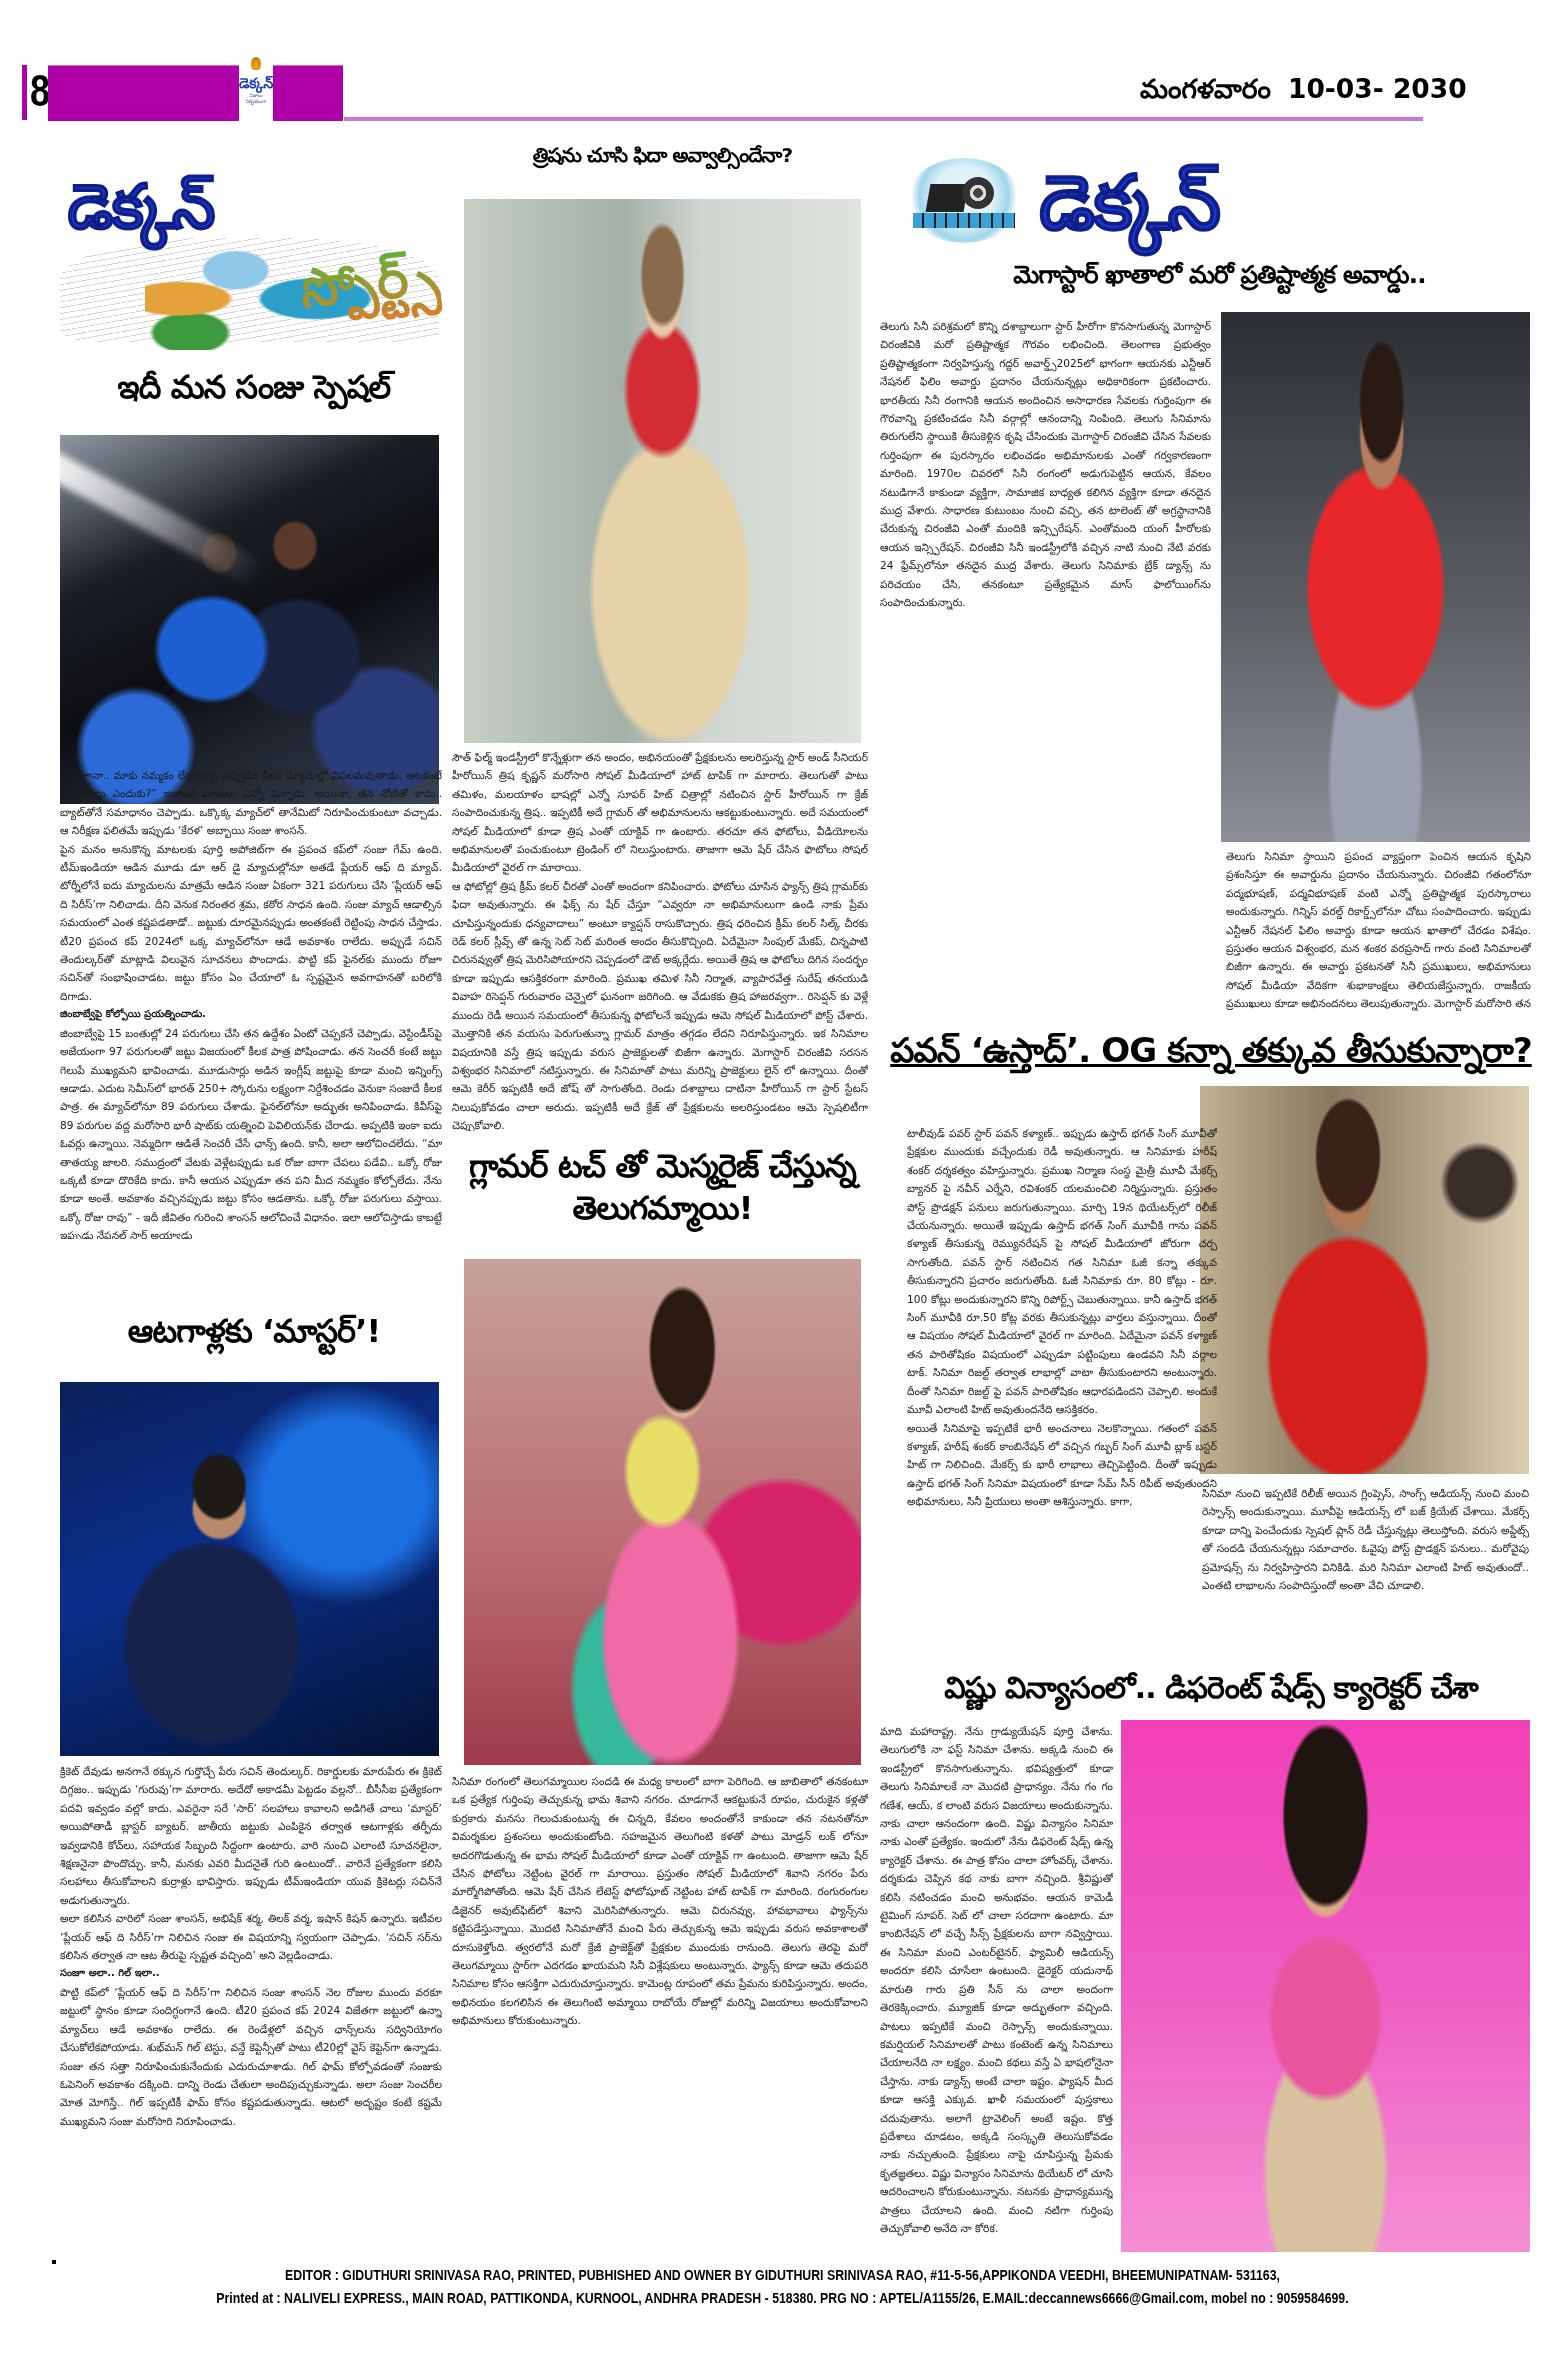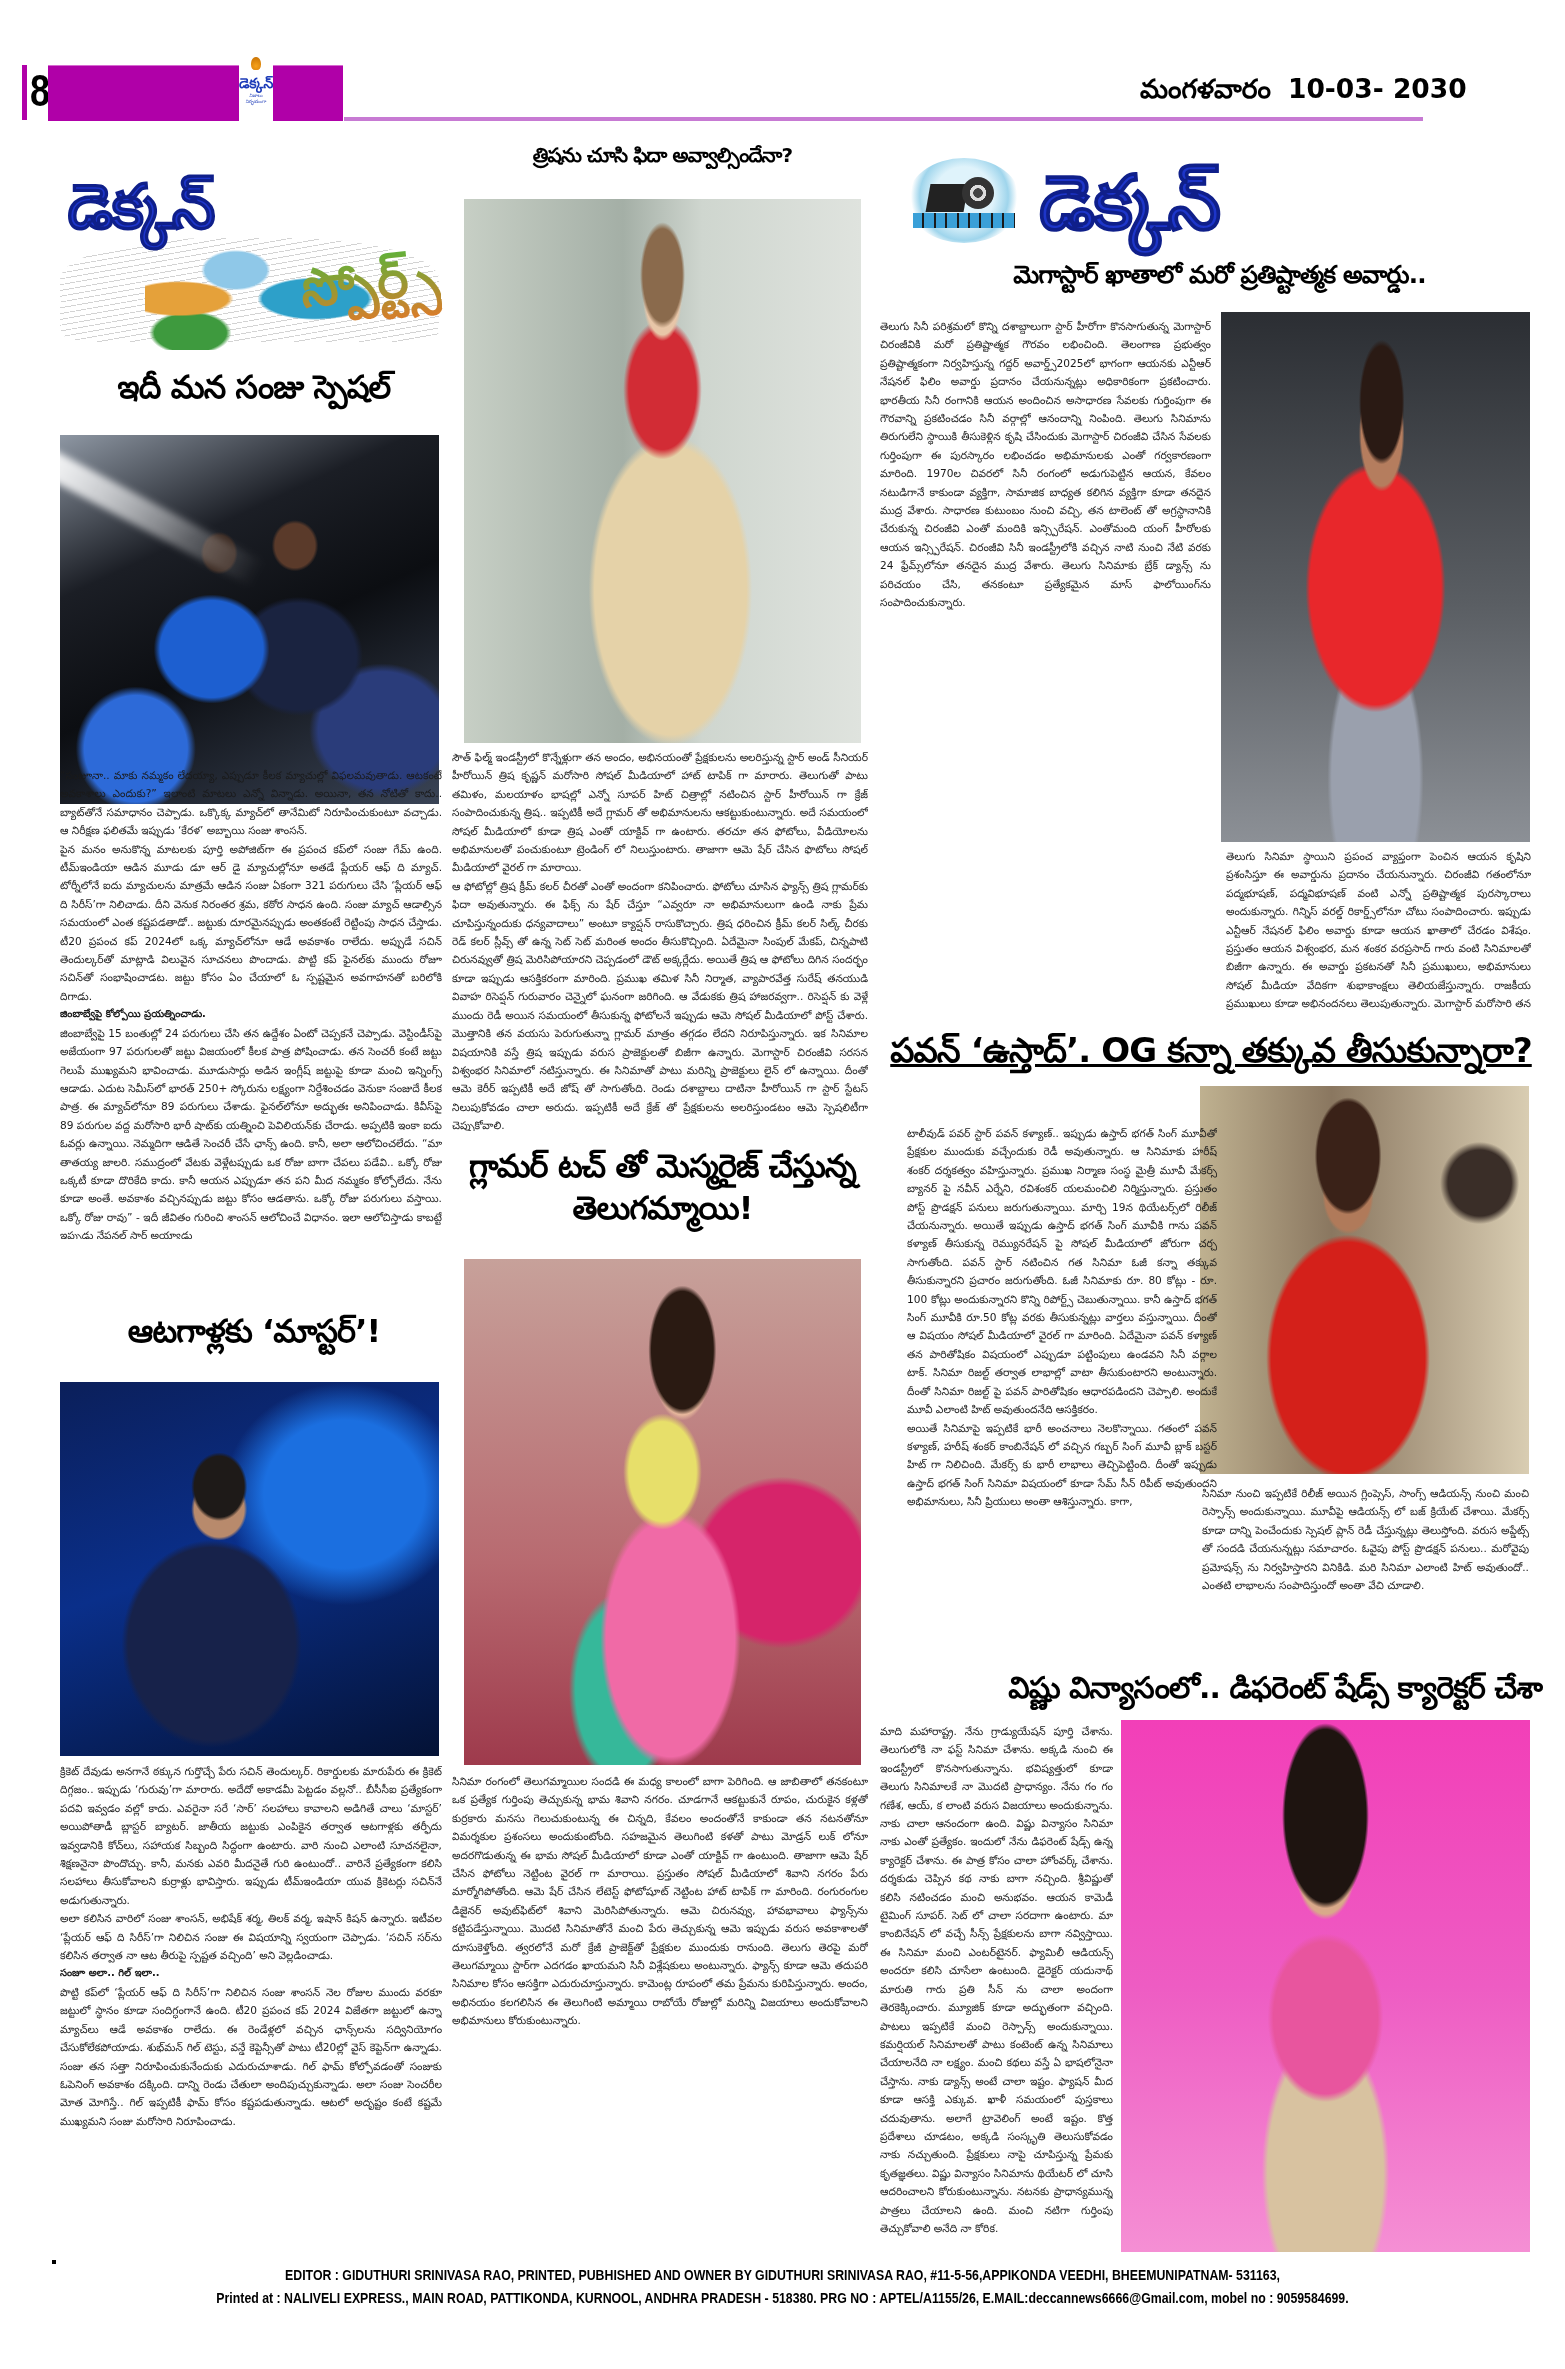--- a/index.html
+++ b/index.html
@@ -49,21 +49,21 @@
   .cinema-banner .cinema-word span { position: absolute; left: 19px; top: 5.7px; font-family: "DejaVu Serif", serif; font-style: italic; font-weight: 700; font-size: 45px; color: #ffe9f7; -webkit-text-stroke: 1.4px #6a1d6a; }
 
   
   .headline { font-family: "DejaVu Sans", sans-serif; font-weight: 900; color: #000; white-space: nowrap; text-align: center; letter-spacing: -0.9px; }
   .h-sanju { left: 60px; top: 364px; width: 388px; font-size: 32px; line-height: 47px; }
   .h-trisha { left: 445px; top: 132px; width: 435px; font-size: 20px; line-height: 47px; }
   .h-chiru { left: 907px; top: 254px; width: 625px; font-size: 24.6px; line-height: 42px; }
   .h-master { left: 60px; top: 1308px; width: 388px; font-size: 32px; line-height: 47px; }
   .h-glamour { left: 445px; top: 1145px; width: 435px; font-size: 32px; line-height: 42px; white-space: normal; }
   .h-pawan { left: 880px; top: 1024px; width: 662px; font-size: 34px; line-height: 53px; text-decoration: underline; }
-  .h-vishnu { left: 880px; top: 1664px; width: 662px; font-size: 30px; line-height: 47px; text-align: right; }
+  .h-vishnu { left: 880px; top: 1664px; width: 662px; font-size: 30px; line-height: 47px; }
 
   
   .body-text { font-family: "DejaVu Sans", sans-serif; font-size: 10.6px; line-height: 18.4px; color: #1a1a1a; text-align: justify; overflow: hidden; }
   .body-text p { text-indent: 0; margin-bottom: 0; }
   .subhead { font-weight: 700; font-size: 10px; }
 
   
   .photo { overflow: hidden; }
   .photo-sanju { left: 60px; top: 435px; width: 379px; height: 369px;
       background:

